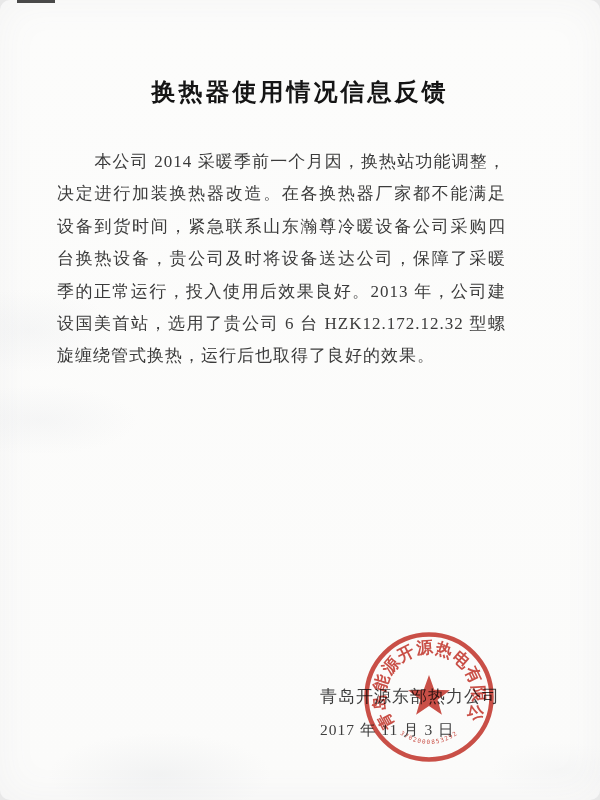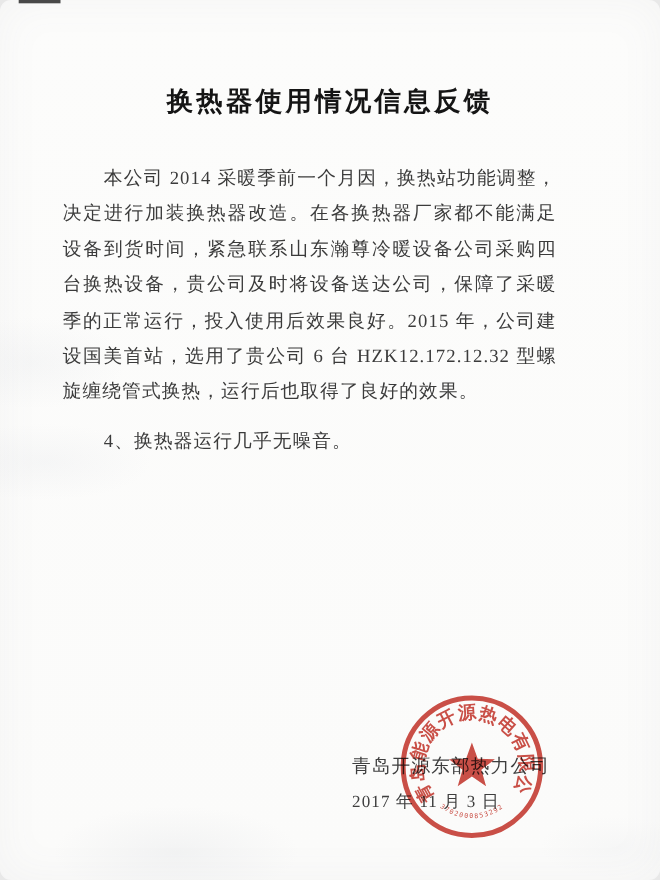--- a/index.html
+++ b/index.html
@@ -104,22 +104,21 @@
 </head>
 <body>
 
 <div class="page">
 
   <div class="scan-artifact-top"></div>
 
   <h1 class="doc-title">换热器使用情况信息反馈</h1>
 
   <div class="doc-body">
-    <p>本公司 2014 采暖季前一个月因，换热站功能调整，决定进行加装换热器改造。在各换热器厂家都不能满足设备到货时间，紧急联系山东瀚尊冷暖设备公司采购四台换热设备，贵公司及时将设备送达公司，保障了采暖季的正常运行，投入使用后效果良好。2015 年，公司建设国美首站，选用了贵公司 6 台 HZK12.172.12.32 型螺旋缠绕管式换热，运行后也取得了良好的效果。</p>
-    <p class="last-item">4、换热器运行几乎无噪音。</p>
+    <p>本公司 2014 采暖季前一个月因，换热站功能调整，决定进行加装换热器改造。在各换热器厂家都不能满足设备到货时间，紧急联系山东瀚尊冷暖设备公司采购四台换热设备，贵公司及时将设备送达公司，保障了采暖季的正常运行，投入使用后效果良好。2013 年，公司建设国美首站，选用了贵公司 6 台 HZK12.172.12.32 型螺旋缠绕管式换热，运行后也取得了良好的效果。</p>
   </div>
 
   <div class="signature-block">
     <div class="signature-company">青岛开源东部热力公司</div>
     <div class="signature-date">2017 年 11 月 3 日</div>
   </div>
 
   <div class="stamp">
     <svg width="200" height="200" viewBox="0 0 200 200">
       <defs>

